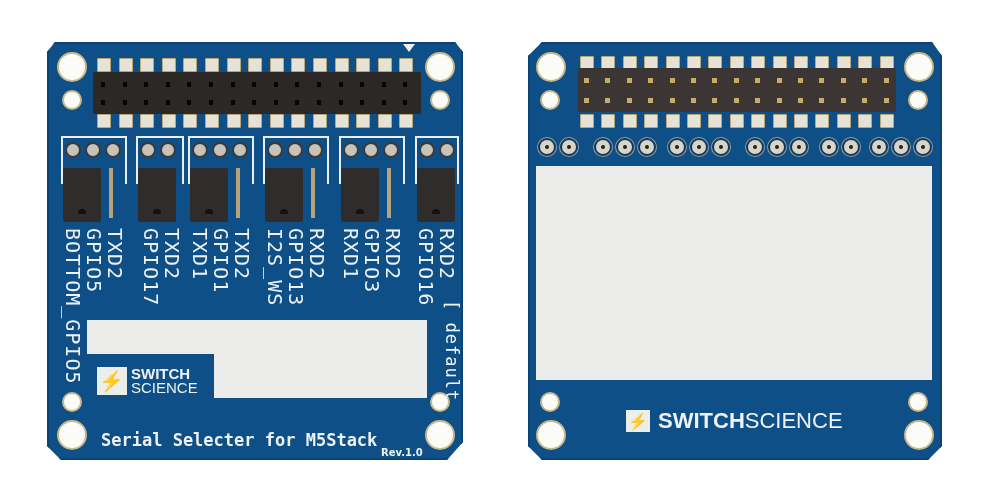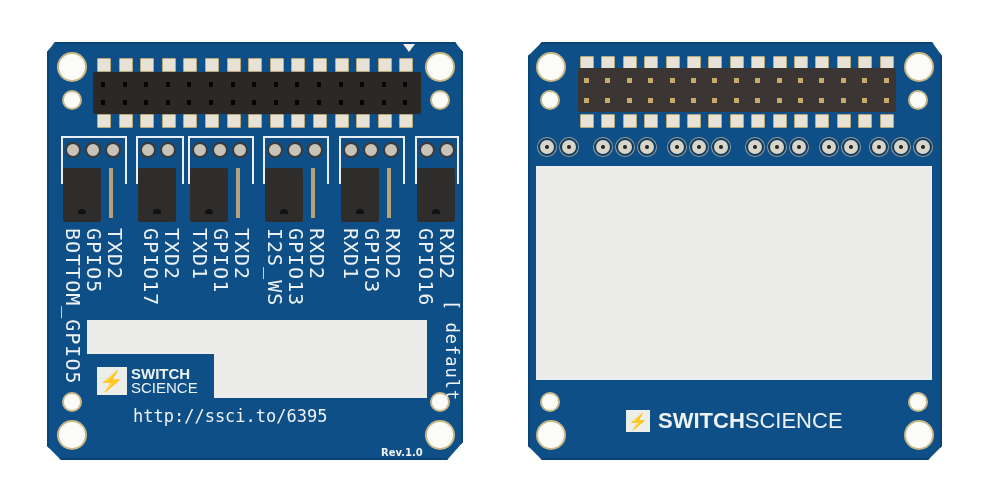--- a/index.html
+++ b/index.html
@@ -166,21 +166,21 @@
   <div class="white-area" style="left:167px; top:312px; width:213px; height:44px;"></div>
 
   <div class="logo" style="left:50px; top:325px;">
     <div class="logo-mark" style="width:30px; height:28px; font-size:20px;">⚡</div>
     <div style="display:flex; flex-direction:column; line-height:14px;">
       <span style="font-size:15px; font-weight:900;">SWITCH</span>
       <span style="font-size:15px; font-weight:normal;">SCIENCE</span>
     </div>
   </div>
 
-  <div class="text" style="left:86px; top:364px; font-size:17px;">http://ssci.to/6395</div>
+  <div class="text" style="left:54px; top:388px; font-size:17px; font-weight:bold;">Serial Selecter for M5Stack</div>
   <div class="text" style="left:334px; top:405px; font-size:10px; font-weight:bold; font-family:'DejaVu Sans', sans-serif;">Rev.1.0</div>
   <div class="vlabel" style="left:395px; top:258px; font-size:17px;">[ default</div>
 </div>
 
 <div id="back" class="board">
   <div class="hole big" style="left:10px; top:12px;"></div>
   <div class="hole big" style="left:378px; top:12px;"></div>
   <div class="hole small" style="left:14px; top:50px;"></div>
   <div class="hole small" style="left:382px; top:50px;"></div>
   <div class="hole small" style="left:14px; top:352px;"></div>

